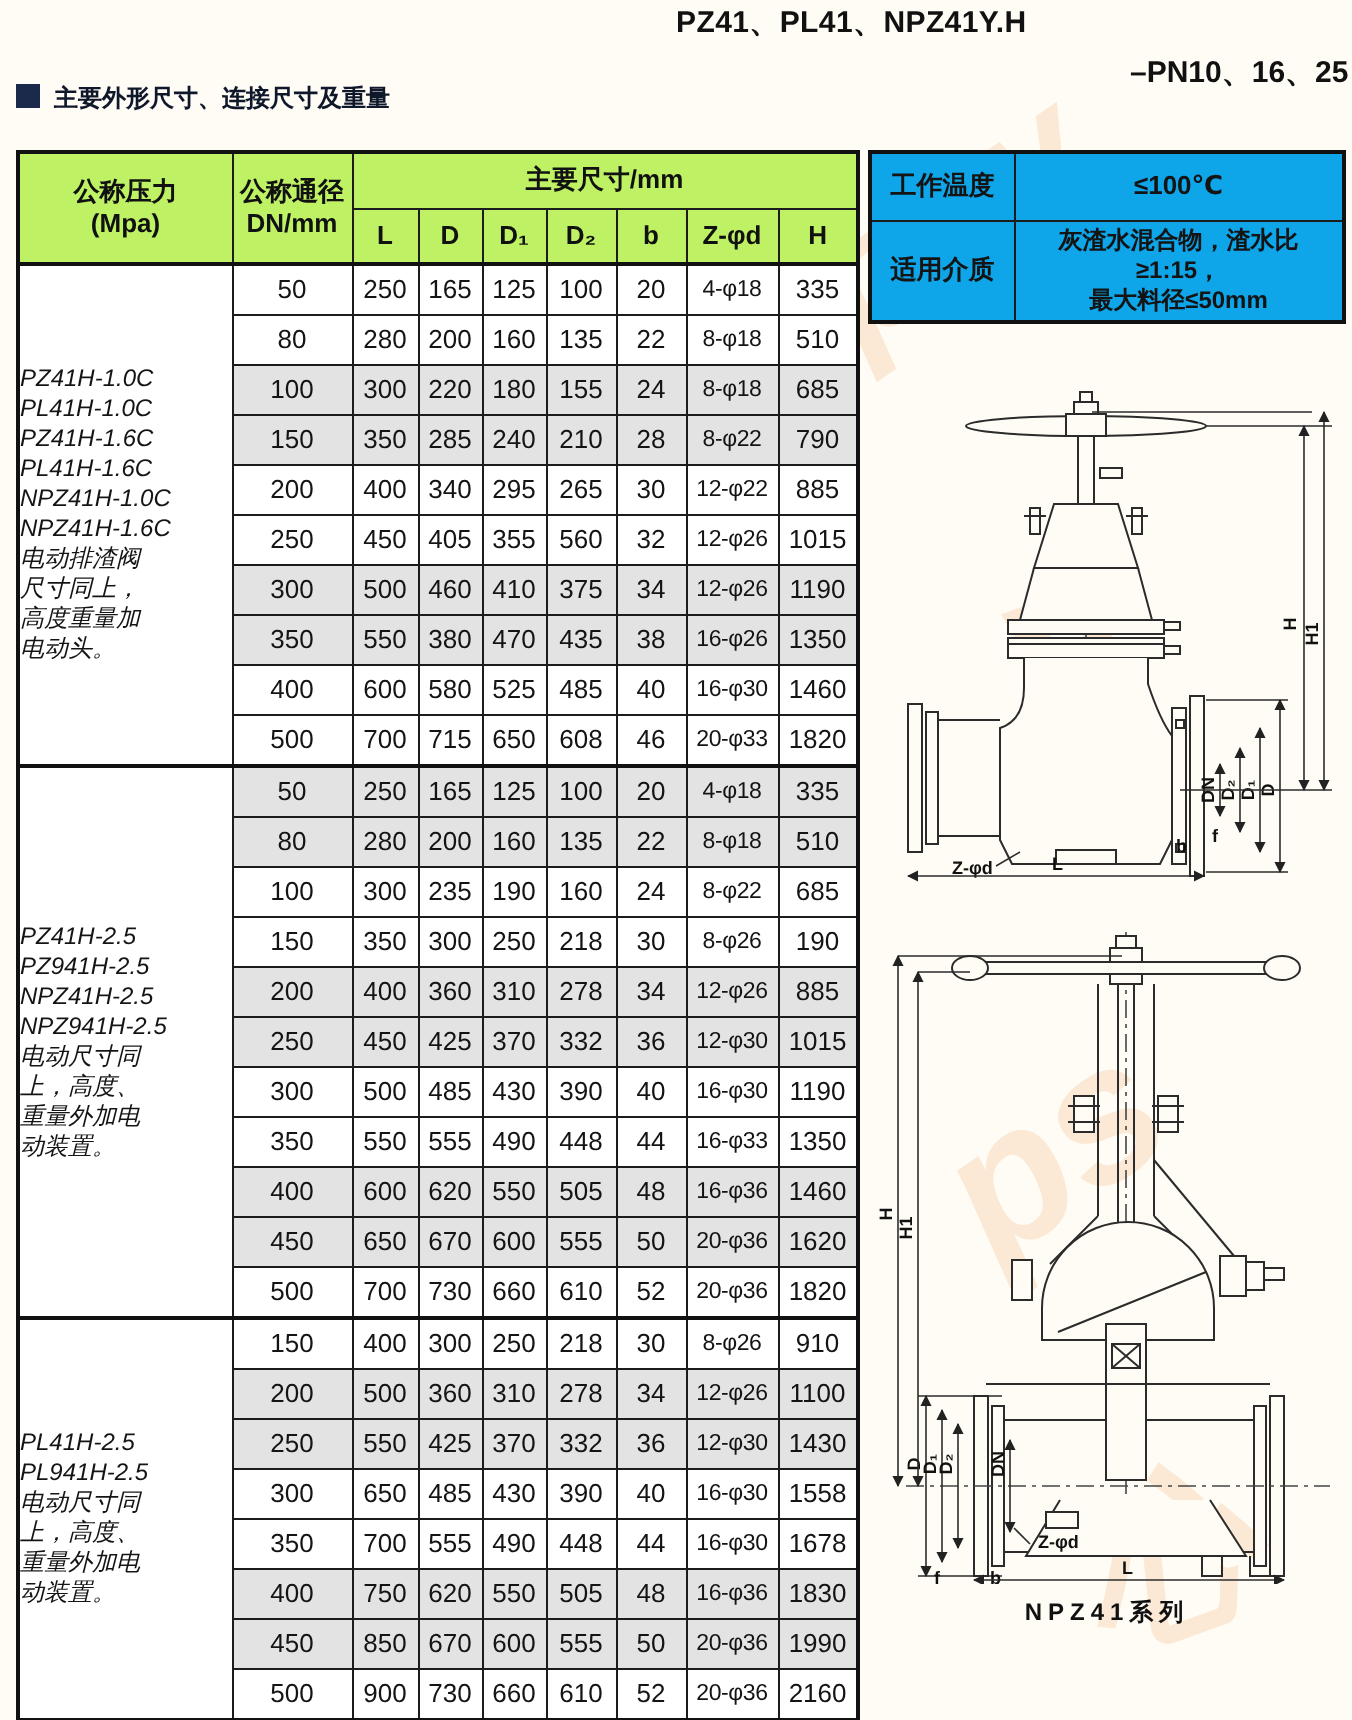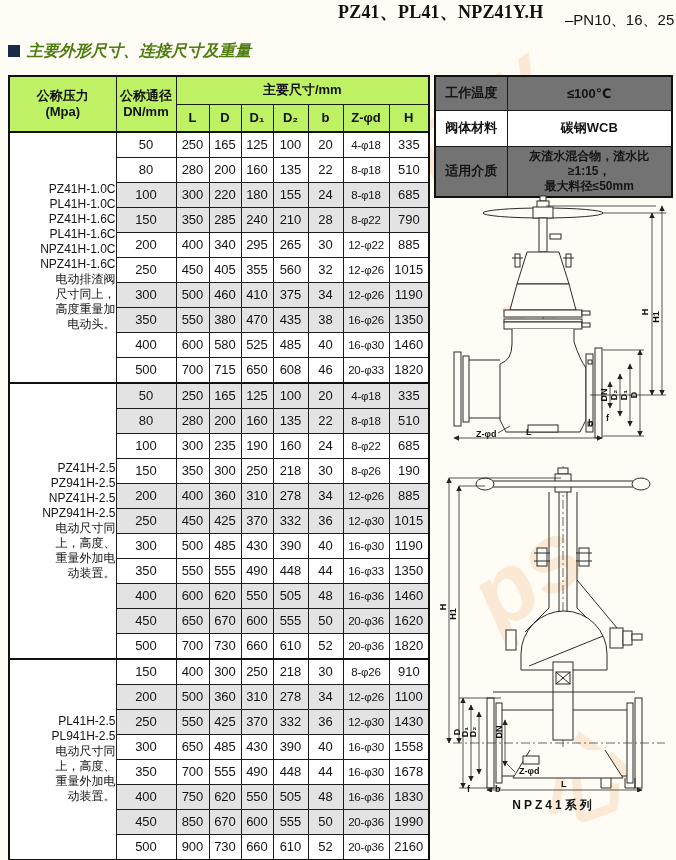--- a/index.html
+++ b/index.html
@@ -7,23 +7,23 @@
     width:676px;height:860px;position:relative;overflow:hidden;
     background:#fefcf4;
     font-family:"Liberation Sans","DejaVu Sans",sans-serif;
     color:#111;
   }
   
   .wm{position:absolute;inset:0;z-index:0;pointer-events:none;}
   .wm span{position:absolute;font-weight:bold;font-style:italic;white-space:nowrap;}
   
   .hdr{position:absolute;top:3px;left:338px;width:335px;z-index:2;}
-  .hdr .ml{font-size:18px;font-weight:bold;line-height:18px;letter-spacing:.2px;font-family:Liberation Serif, serif;}
-  .hdr .pn{position:absolute;left:227px;top:8px;font-size:15px;font-weight:normal;white-space:nowrap;}
-  .stitle{position:absolute;top:41px;left:8px;z-index:2;font-size:16px;font-weight:bold;color:#4d7c0f;font-style:italic;}
+  .hdr .ml{font-size:15px;font-weight:bold;line-height:18px;letter-spacing:.2px;}
+  .hdr .pn{position:absolute;left:227px;top:24px;font-size:15px;font-weight:bold;white-space:nowrap;}
+  .stitle{position:absolute;top:41px;left:8px;z-index:2;font-size:12px;font-weight:bold;color:#0f172a;}
   .stitle .sq{display:inline-block;width:12px;height:12px;background:#1b2a4a;margin-right:7px;vertical-align:-1px;}
   
   table.dim{
     position:absolute;left:8px;top:75px;width:420px;z-index:2;
     border-collapse:collapse;table-layout:fixed;
     background:#fff;
   }
   table.dim,
   table.dim th,table.dim td{border:1px solid #1c1c1c;}
   table.dim{border:2px solid #111;}
@@ -32,32 +32,32 @@
   }
   table.dim thead .thbig{height:28px;}
   table.dim thead .thsub th{height:26px;border-bottom:2px solid #111;}
   table.dim th.span2{border-bottom:2px solid #111;line-height:16px;}
   table.dim td{
     height:24px;text-align:center;font-size:13px;padding:0;background:#fff;color:#141414;
   }
   table.dim td.shaded{background:#e3e3e3;}
   table.dim td.zcol{font-size:11.5px;letter-spacing:-.2px;}
   table.dim td.glabel{
-    background:#fff;font-size:12px;line-height:15px;padding:2px 0;text-align:right;vertical-align:middle;
+    background:#fff;font-size:12px;line-height:15px;padding:2px 0;text-align:left;vertical-align:middle;font-style:italic;
   }
   table.dim tr.gstart td{border-top:2px solid #111;}
   
   table.info{
     position:absolute;left:434px;top:75px;width:237px;z-index:2;
     border-collapse:collapse;table-layout:fixed;background:#fff;
   }
   table.info,table.info td{border:1px solid #1c1c1c;}
   table.info{border:2px solid #111;}
   table.info td{font-size:13px;font-weight:bold;text-align:center;padding:2px;color:#141414;}
-  table.info tr.g td{background:#737373;}
+  table.info tr.g td{background:#0ea5e9;}
   table.info .two{font-size:12px;line-height:15px;}
   
   .draw1{position:absolute;left:440px;top:192px;width:230px;z-index:2;}
   .draw2{position:absolute;left:435px;top:462px;width:237px;z-index:2;}
   .cap{font-size:12px;font-weight:bold;letter-spacing:3px;color:#111;text-align:center;margin-top:1px;}
   svg .ln{stroke:#2b2b2b;stroke-width:1;fill:none;}
   svg .lf{stroke:#2b2b2b;stroke-width:1;fill:#fefcf4;}
   svg .cl{stroke:#444;stroke-width:.8;fill:none;stroke-dasharray:9 3 2 3;}
   svg .dim{stroke:#2b2b2b;stroke-width:.8;fill:none;}
   svg text{font-family:"Liberation Sans","DejaVu Sans",sans-serif;font-size:9px;font-weight:bold;fill:#111;}
@@ -446,24 +446,20 @@
 <table class="info">
   <colgroup>
       <col style="width:72px">
       <col style="width:165px">
     </colgroup>
   <tbody>
     <tr class="g" style="height:34px">
       <td>工作温度</td>
       <td>≤100℃</td>
     </tr>
-    <tr style="height:36px">
-      <td>阀体材料</td>
-      <td>碳钢WCB</td>
-    </tr>
     <tr class="g" style="height:46px">
       <td>适用介质</td>
       <td class="two">
         <div>灰渣水混合物，渣水比≥1:15，</div>
         <div>最大料径≤50mm</div>
       </td>
     </tr>
   </tbody>
 </table>
 

